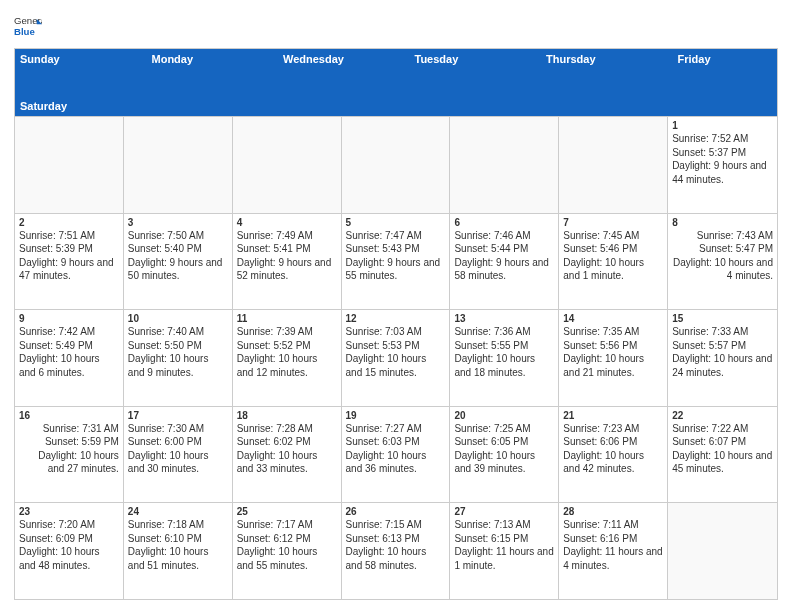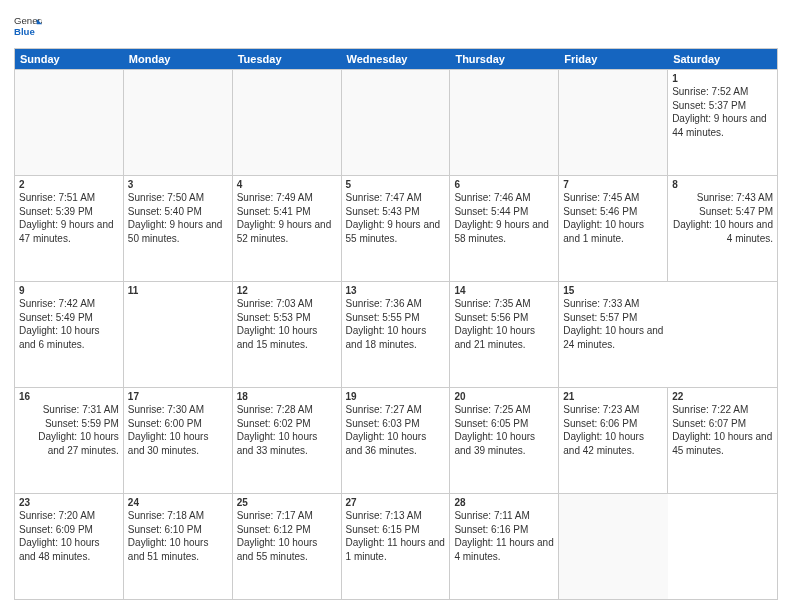--- a/index.html
+++ b/index.html
@@ -45,22 +45,23 @@
       color: #555;
     }
     .calendar {
       flex: 1;
       display: flex;
       flex-direction: column;
       border: 1px solid #ccc;
     }
     .cal-header {
       display: grid;
-      grid-template-columns: repeat(7, 1fr);
+      grid-template-columns: repeat(6, 1fr);
       background: #1565c0;
+      gap: 27px;
     }
     .cal-header-cell {
       color: #fff;
       font-size: 11px;
       font-weight: bold;
       padding: 4px 5px;
       text-align: left;
     }
     .cal-body {
       display: flex;
@@ -115,22 +116,22 @@
     <div class="title-area">
       <div class="month-title"></div>
       <div class="location"></div>
     </div>
   </div>
 
   <div class="calendar">
     <div class="cal-header">
     <div class="cal-header-cell">Sunday</div>
         <div class="cal-header-cell">Monday</div>
+        <div class="cal-header-cell">Wednesday</div>
         <div class="cal-header-cell">Tuesday</div>
-        <div class="cal-header-cell">Wednesday</div>
         <div class="cal-header-cell">Thursday</div>
         <div class="cal-header-cell">Friday</div>
         <div class="cal-header-cell">Saturday</div>
       </div>
     <div class="cal-body">
     <div class="cal-row">
           <div class="cal-cell empty"></div>
           <div class="cal-cell empty"></div>
           <div class="cal-cell empty"></div>
           <div class="cal-cell empty"></div>
@@ -188,21 +189,30 @@
           </div>
         </div>
         <div class="cal-row">
           <div class="cal-cell">
             <span class="day-num">9</span>
             <div class="day-info" style="white-space: pre-line;">Sunrise: 7:42 AM
 Sunset: 5:49 PM
 Daylight: 10 hours and 6 minutes.</div>
           </div>
           <div class="cal-cell">
+            <span class="day-num">10</span>
+            <div class="day-info" style="white-space: pre-line;">Sunrise: 7:40 AM
+Sunset: 5:50 PM
+Daylight: 10 hours and 9 minutes.</div>
+          </div>
+          <div class="cal-cell">
             <span class="day-num">11</span>
+            <div class="day-info" style="white-space: pre-line;">Sunrise: 7:39 AM
+Sunset: 5:52 PM
+Daylight: 10 hours and 12 minutes.</div>
           </div>
           <div class="cal-cell">
             <span class="day-num">12</span>
             <div class="day-info" style="white-space: pre-line;">Sunrise: 7:03 AM
 Sunset: 5:53 PM
 Daylight: 10 hours and 15 minutes.</div>
           </div>
           <div class="cal-cell">
             <span class="day-num">13</span>
             <div class="day-info" style="white-space: pre-line;">Sunrise: 7:36 AM
@@ -277,20 +287,26 @@
             <span class="day-num">24</span>
             <div class="day-info" style="white-space: pre-line;">Sunrise: 7:18 AM
 Sunset: 6:10 PM
 Daylight: 10 hours and 51 minutes.</div>
           </div>
           <div class="cal-cell">
             <span class="day-num">25</span>
             <div class="day-info" style="white-space: pre-line;">Sunrise: 7:17 AM
 Sunset: 6:12 PM
 Daylight: 10 hours and 55 minutes.</div>
+          </div>
+          <div class="cal-cell">
+            <span class="day-num">26</span>
+            <div class="day-info" style="white-space: pre-line;">Sunrise: 7:15 AM
+Sunset: 6:13 PM
+Daylight: 10 hours and 58 minutes.</div>
           </div>
           <div class="cal-cell">
             <span class="day-num">27</span>
             <div class="day-info" style="white-space: pre-line;">Sunrise: 7:13 AM
 Sunset: 6:15 PM
 Daylight: 11 hours and 1 minute.</div>
           </div>
           <div class="cal-cell">
             <span class="day-num">28</span>
             <div class="day-info" style="white-space: pre-line;">Sunrise: 7:11 AM

